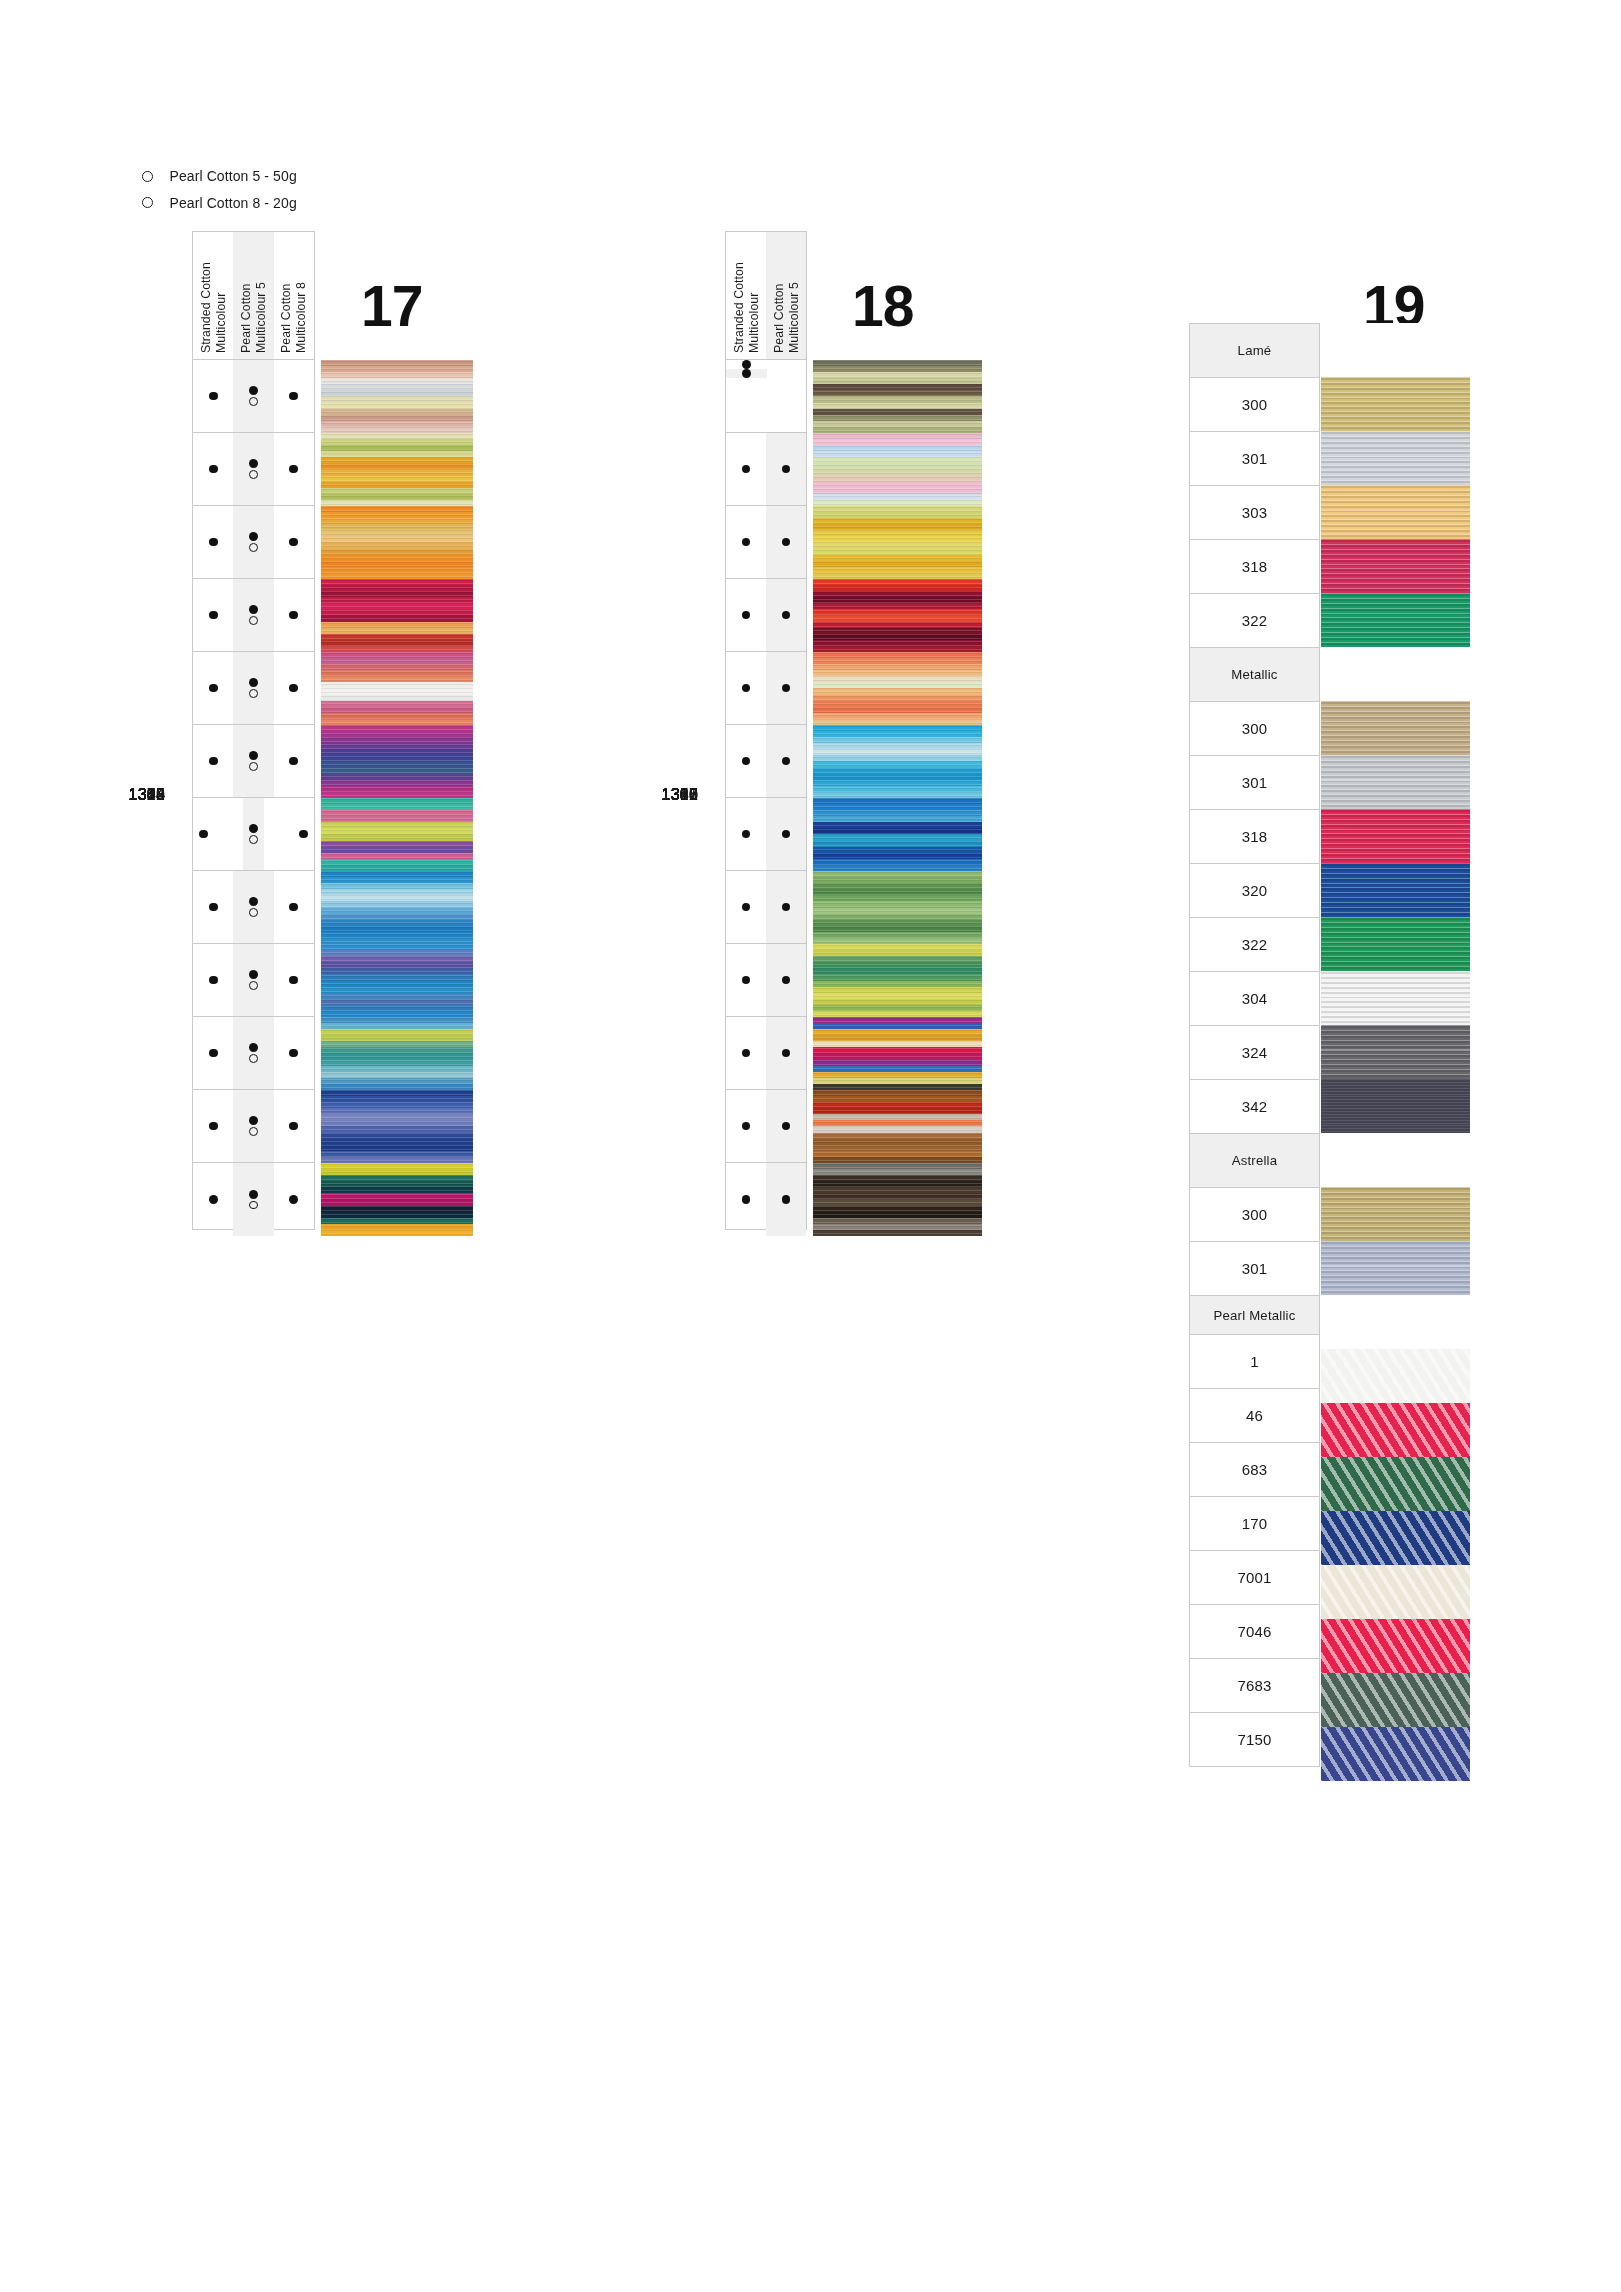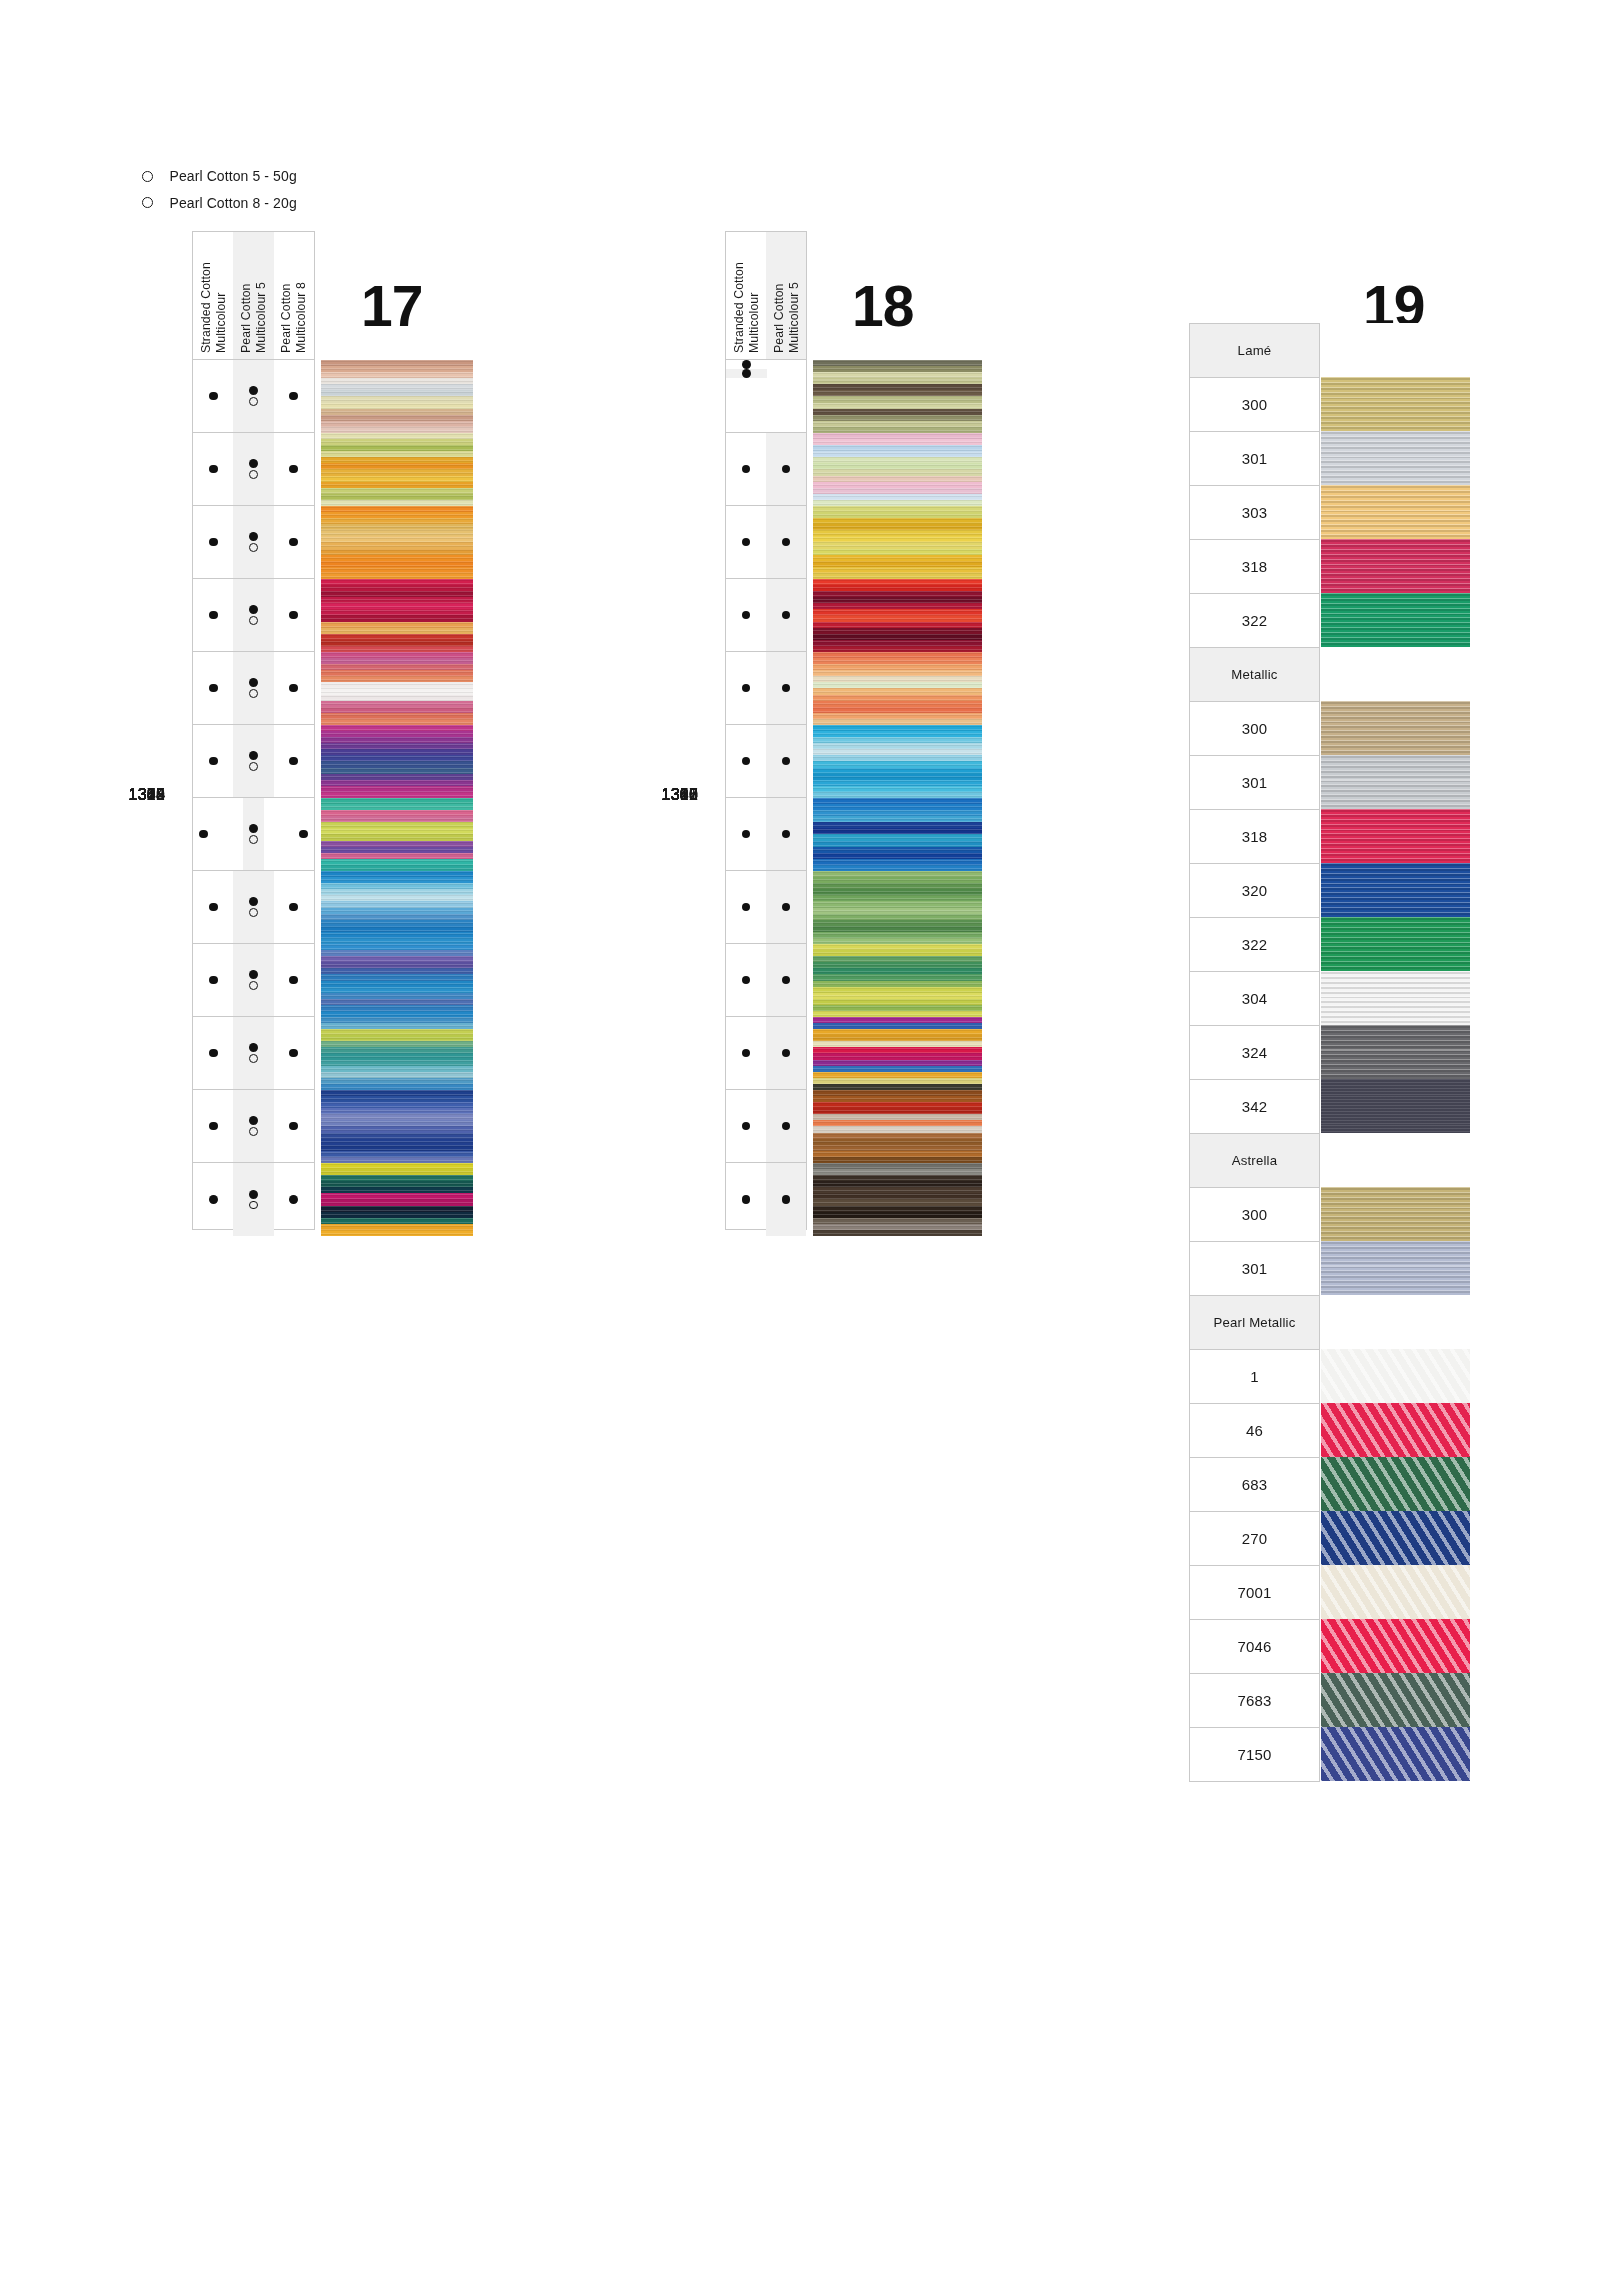--- a/index.html
+++ b/index.html
@@ -649,34 +649,34 @@
       </div>
       <div class="t19row section" style="height: 54px;">
         <span>Astrella</span>
       </div>
       <div class="t19row" style="height: 54px;">
         <span>300</span>
       </div>
       <div class="t19row" style="height: 54px;">
         <span>301</span>
       </div>
-      <div class="t19row section" style="height: 54px;">
+      <div class="t19row section" style="height: 39px;">
         <span>Pearl Metallic</span>
       </div>
       <div class="t19row" style="height: 54px;">
         <span>1</span>
       </div>
       <div class="t19row" style="height: 54px;">
         <span>46</span>
       </div>
       <div class="t19row" style="height: 54px;">
         <span>683</span>
       </div>
       <div class="t19row" style="height: 54px;">
-        <span>270</span>
+        <span>170</span>
       </div>
       <div class="t19row" style="height: 54px;">
         <span>7001</span>
       </div>
       <div class="t19row" style="height: 54px;">
         <span>7046</span>
       </div>
       <div class="t19row" style="height: 54px;">
         <span>7683</span>
       </div>

